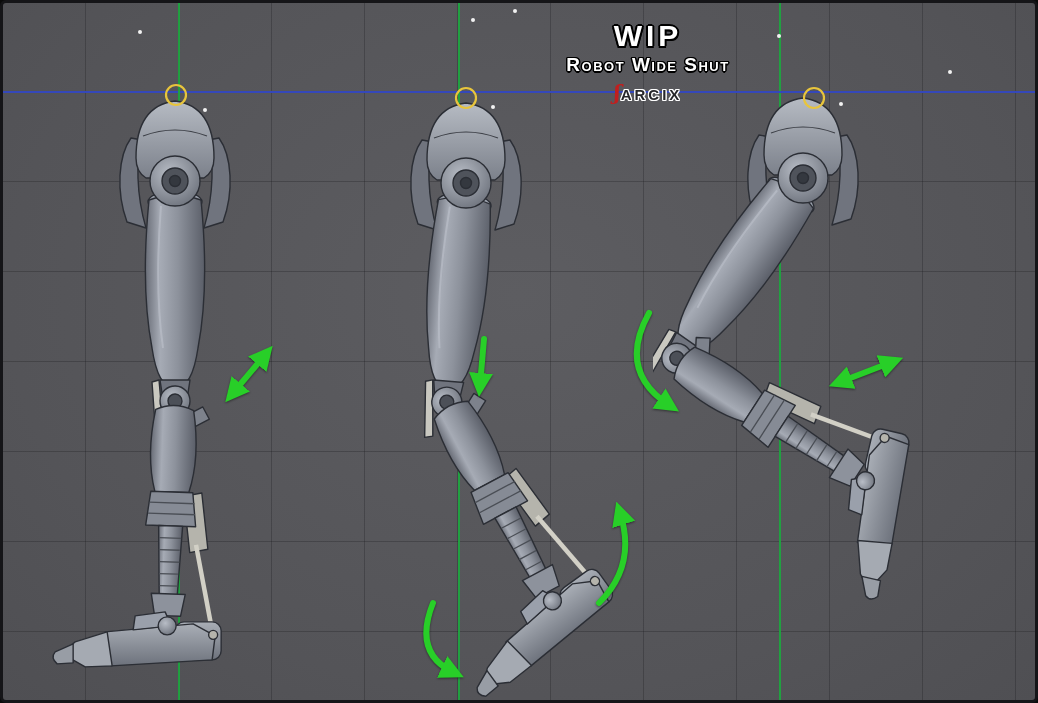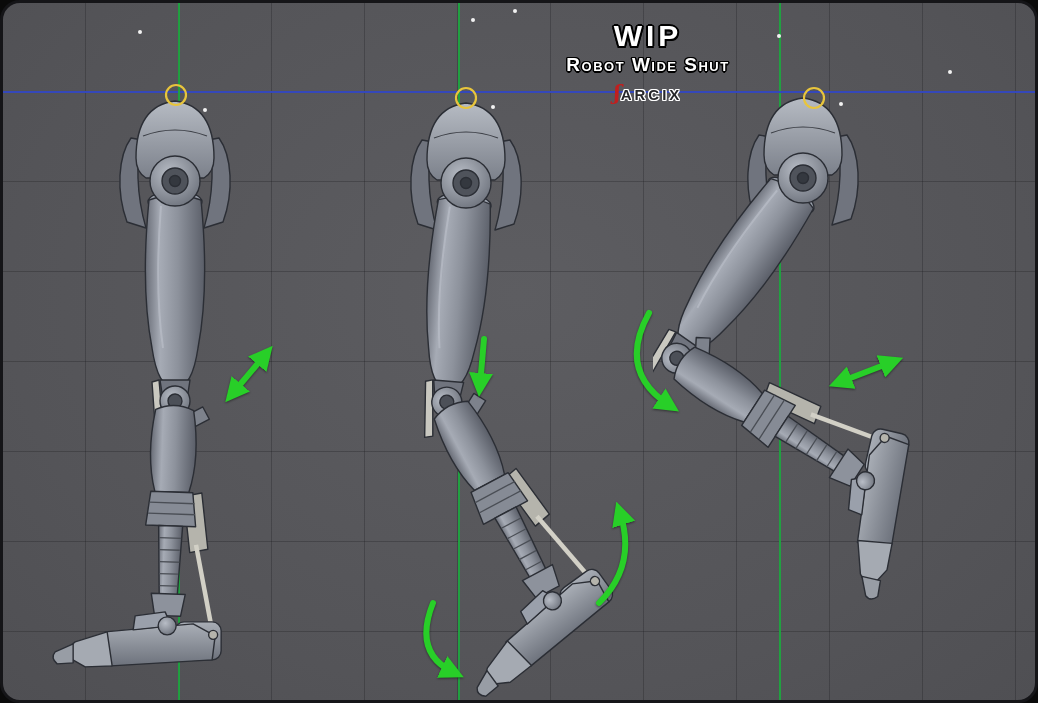--- a/index.html
+++ b/index.html
@@ -1,16 +1,16 @@
 <!DOCTYPE html>
 <html><head>
 <meta charset="utf-8">
 <style>
   html,body{margin:0;padding:0;background:#0a0a0a;font-family:"Liberation Sans",sans-serif;}
-  .frame{position:relative;width:1038px;height:703px;border:3px solid #151518;border-radius:20px;
+  .frame{position:relative;width:1038px;height:703px;border:3px solid #151518;border-radius:6px;
          box-sizing:border-box;overflow:hidden;
          background-color:#59595d;
          background-image:
            linear-gradient(to right, rgba(28,28,32,.30) 1px, transparent 1px),
            linear-gradient(to bottom, rgba(28,28,32,.30) 1px, transparent 1px),
            radial-gradient(ellipse at 50% 42%, #5d5d61 0%, #545458 70%, #4f4f53 100%);
          background-size:93px 100%, 100% 90px, 100% 100%;
          background-position:82px 0, 0 88px, 0 0;}
   .vline{position:absolute;top:0;bottom:0;width:1.5px;opacity:.9;}
   .hline-blue{position:absolute;left:0;right:0;height:2px;opacity:.95;}

